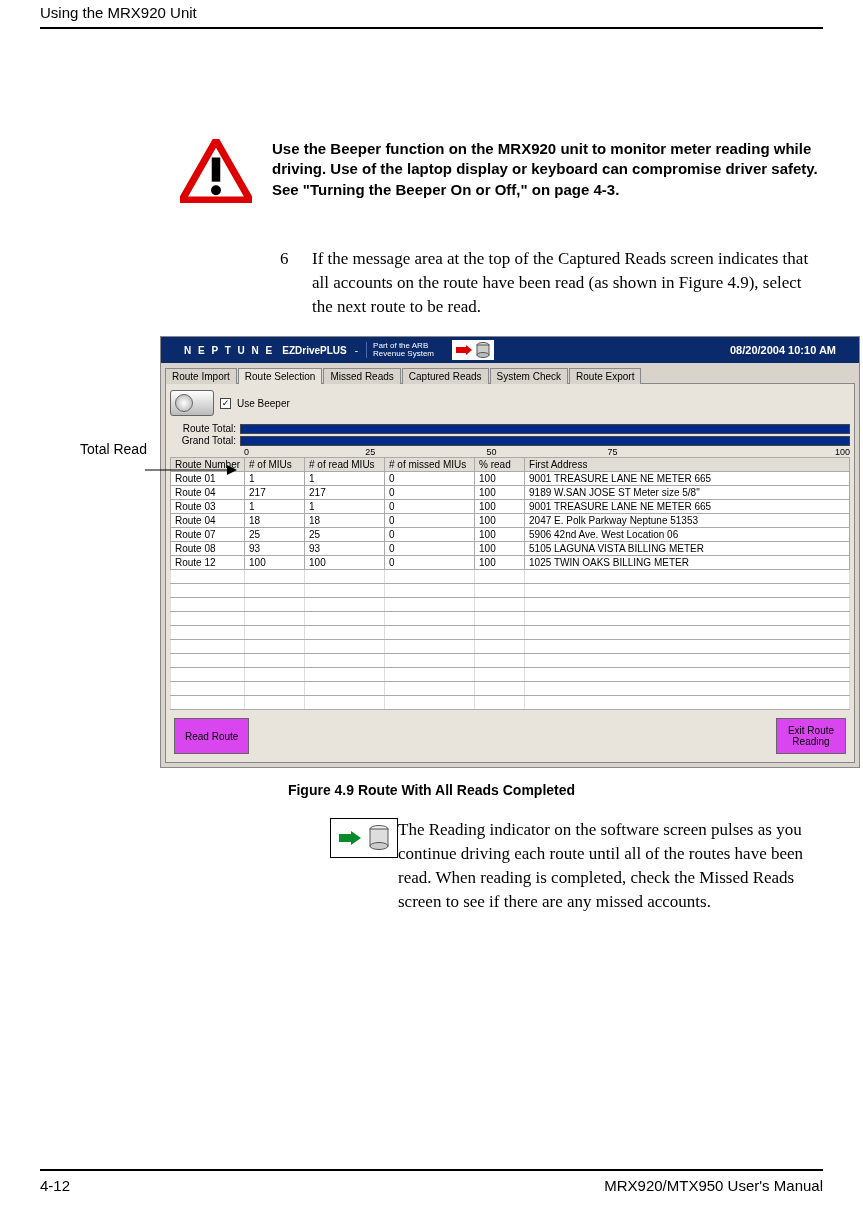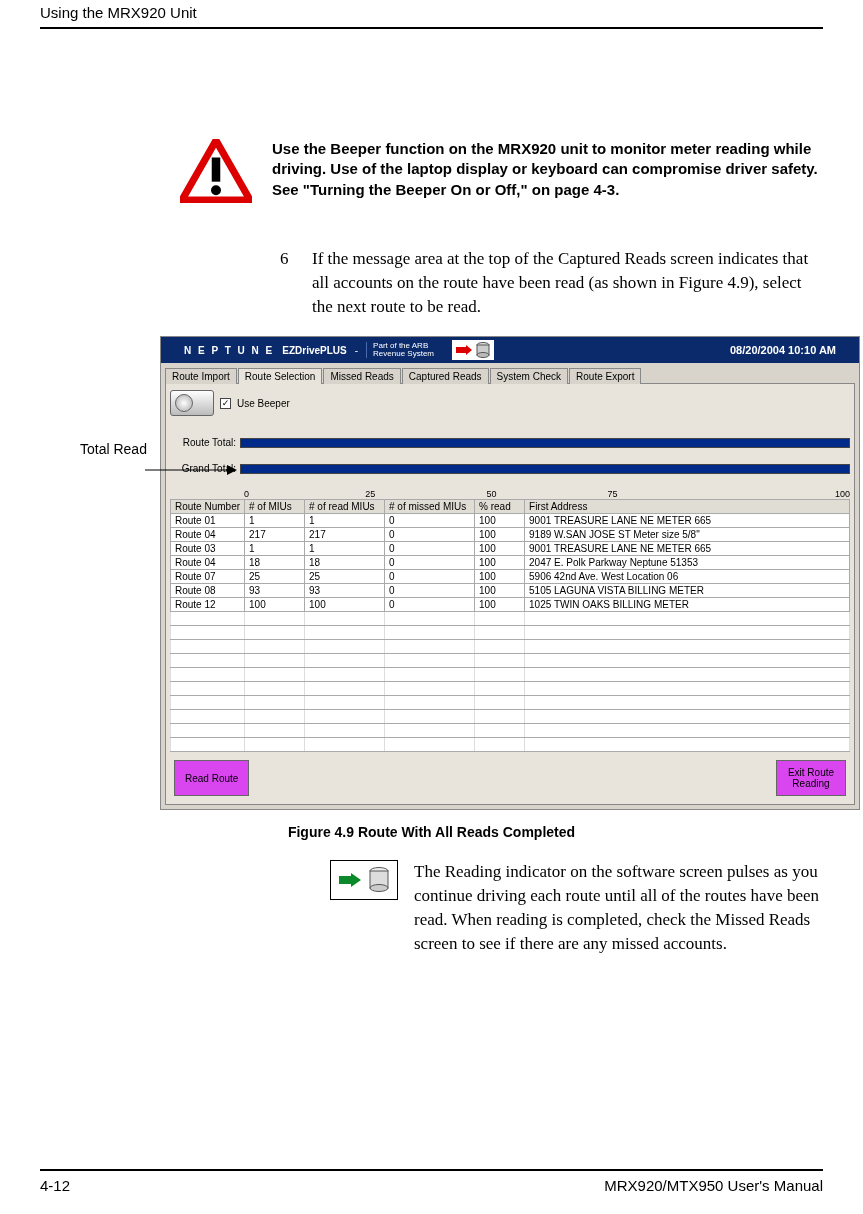--- a/index.html
+++ b/index.html
@@ -131,21 +131,21 @@
     border-radius: 3px;
     position: relative;
   }
   .drum-icon::before {
     content:"";
     position:absolute; left:4px; top:3px; width:16px; height:16px;
     background: radial-gradient(#fff,#aaa);
     border:1px solid #666; border-radius:50%;
   }
   .progress-block { font-size: 10px; }
-  .progress-row { display: flex; align-items: center; margin: 15px 0; }
+  .progress-row { display: flex; align-items: center; margin: 1px 0; }
   .progress-row .plabel { width: 70px; text-align: right; padding-right: 4px; }
   .pbar {
     flex: 1;
     height: 10px;
     background: #002a8a;
     border: 1px solid #444;
   }
   .scale-row { display:flex; margin-left:74px; font-size:9px; }
   .scale-row span { flex:1; }
   .scale-row span:last-child { text-align:right; }
@@ -201,21 +201,20 @@
   }
   .figure-caption {
     font-family: Arial, Helvetica, sans-serif;
     font-weight: bold;
     font-size: 14px;
     text-align: center;
     margin: 14px 0 20px 0;
   }
   .indicator-para {
     display: flex;
-    gap: 16px;
     margin-left: 290px;
     max-width: 500px;
     font-size: 17px;
     line-height: 1.4;
   }
   .indicator-box {
     border: 1px solid #000;
     padding: 5px 8px;
     display: flex;
     align-items: center;

